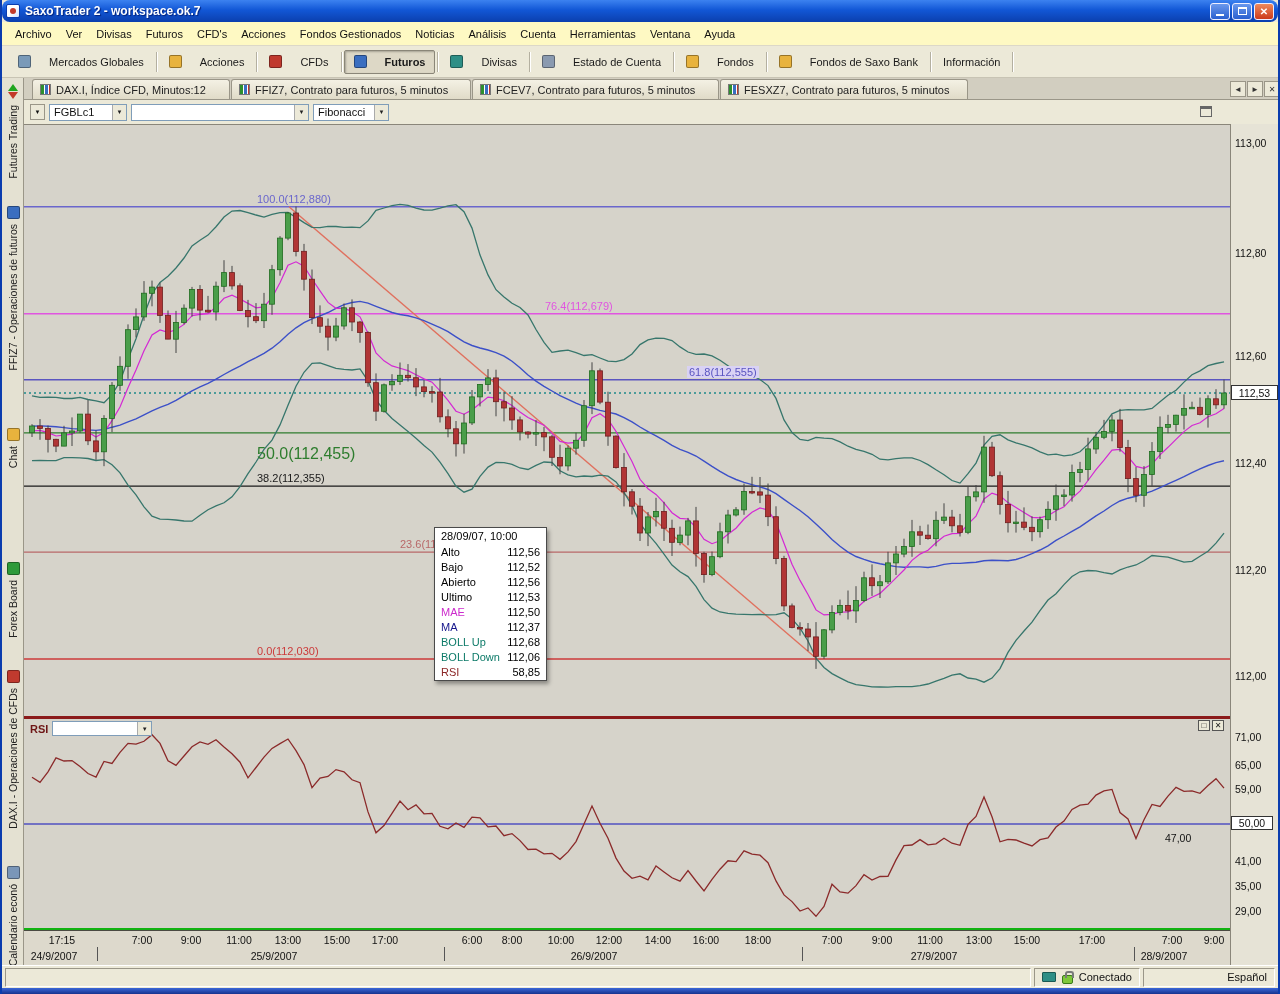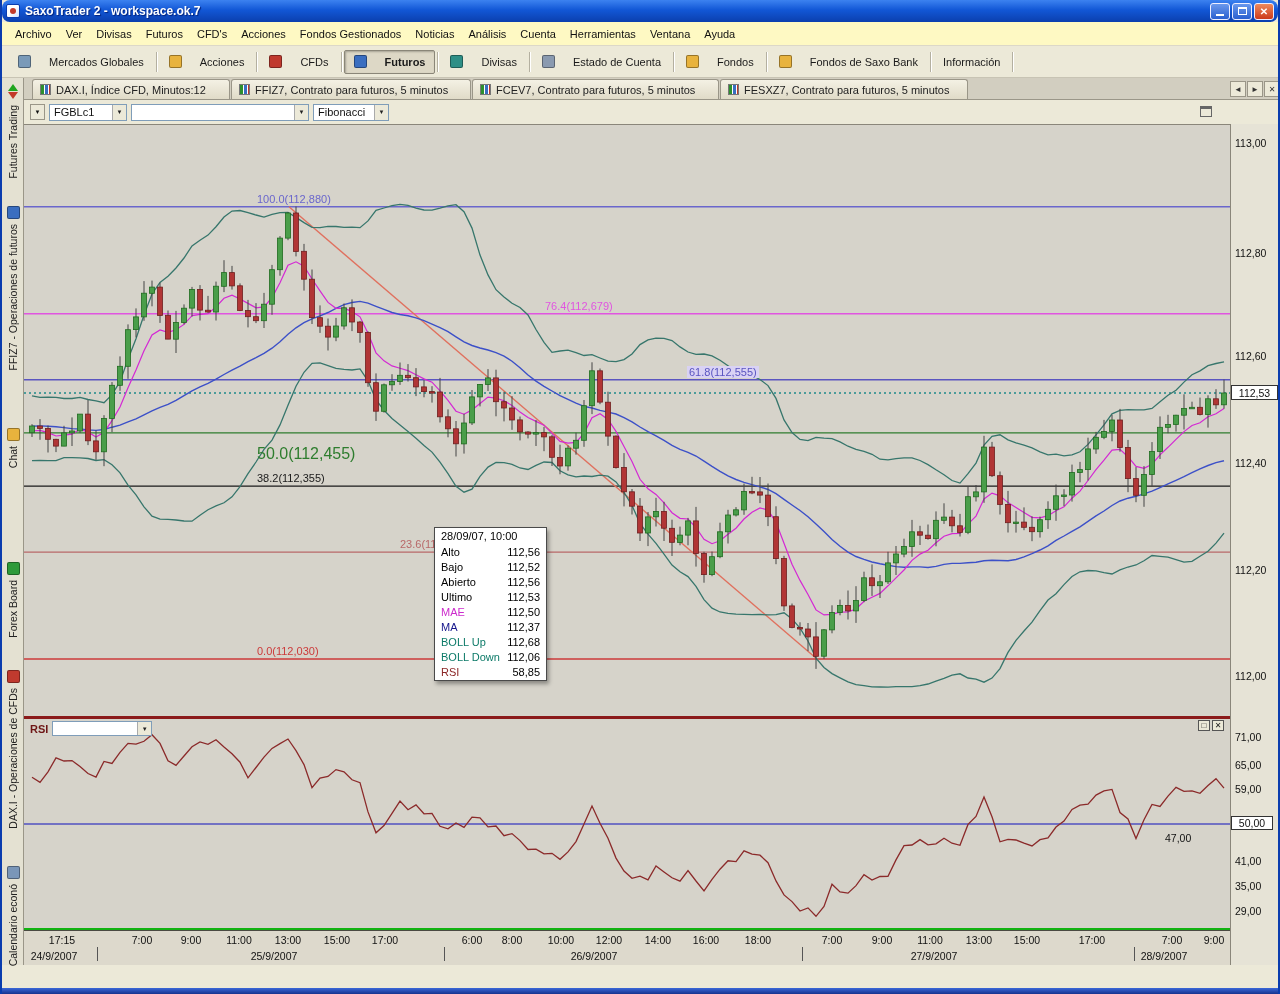--- a/index.html
+++ b/index.html
@@ -674,15 +674,26 @@
     <div class="tt-row">
         <span style="color: rgb(12, 122, 104);">BOLL Down</span>
         <span class="tt-v">112,06</span>
       </div>
     <div class="tt-row">
         <span style="color: rgb(139, 38, 38);">RSI</span>
         <span class="tt-v">58,85</span>
       </div>
   </div>
 
+  <div class="statusbar">
+    <span class="sb-panel sb-left"></span>
+    <span class="sb-panel">
+      <span class="net-icon"></span>
+      <span class="lock-icon"></span>
+      <span>Conectado</span>
+    </span>
+    <span class="sb-panel" style="width:132px;justify-content:flex-end;">
+      <span>Español</span>
+    </span>
+  </div>
   <div class="bottomstrip"></div>
 
 </div>
 
 </body></html>

